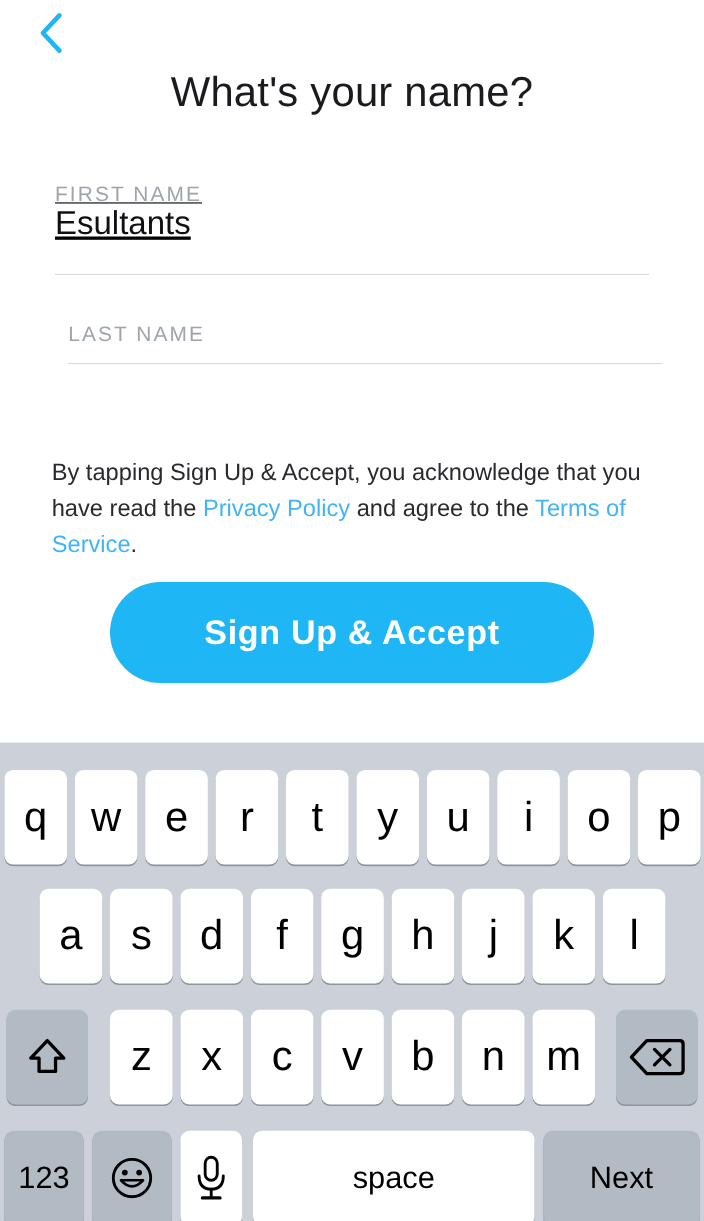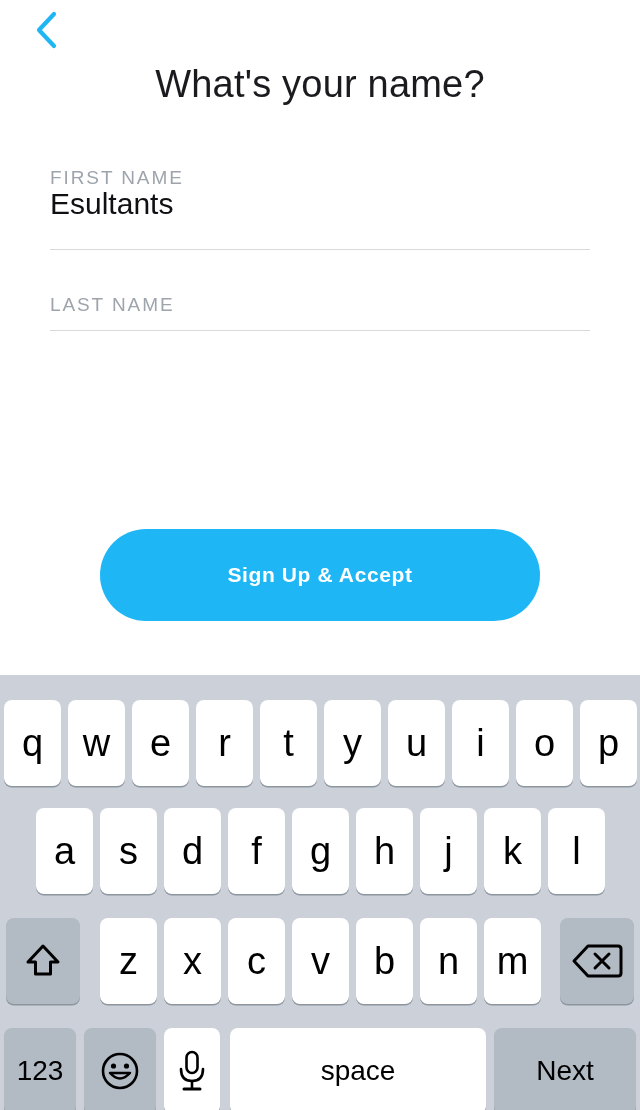--- a/index.html
+++ b/index.html
@@ -84,22 +84,22 @@
     margin-bottom: -5px;
     vertical-align: bottom;
   }
   .field-underline {
     height: 1px;
     background: #d8dadd;
     width: 540px;
     margin-top: 14px;
   }
 
-  #field-first { top: 167px; }
-  #field-last  { top: 294px; }
+  #field-first { top: 167px; text-decoration: underline; }
+  #field-last  { top: 294px; margin-left: 12px; }
 
   .terms {
     position: absolute;
     left: 47px;
     top: 413px;
     width: 546px;
     font-size: 21.5px;
     line-height: 33px;
     color: #2a2a2e;
     font-weight: 400;
@@ -113,21 +113,21 @@
     position: absolute;
     left: 100px;
     top: 529px;
     width: 440px;
     height: 92px;
     border: none;
     border-radius: 46px;
     background: #1fb6f5;
     color: #ffffff;
     font-family: "Liberation Sans", sans-serif;
-    font-size: 21px;
+    font-size: 31px;
     font-weight: bold;
     letter-spacing: 0.6px;
     cursor: pointer;
     padding: 0;
   }
 
   
   .keyboard {
     position: absolute;
     left: 0;
@@ -192,20 +192,21 @@
       <span class="field-value" placeholder="First name">Esultants</span>
     </div>
     <div class="field-underline"></div>
   </div>
 
   <div class="field" id="field-last">
     <div class="field-label">LAST NAME</div>
     <div class="field-underline"></div>
   </div>
 
+  <div class="terms"><span>By tapping Sign Up &amp; Accept, you acknowledge that you have read the </span><a href="#">Privacy Policy</a><span> and agree to the </span><a href="#">Terms of Service</a><span>.</span></div>
 
   <button class="signup-btn">Sign Up &amp; Accept</button>
 </div>
 
 <div class="keyboard">
 
   <div class="kb-row" id="kb-row-1">
       <div class="key" style="left: 4px; width: 57px;">q</div>
       <div class="key" style="left: 68px; width: 57px;">w</div>
       <div class="key" style="left: 132px; width: 57px;">e</div>

